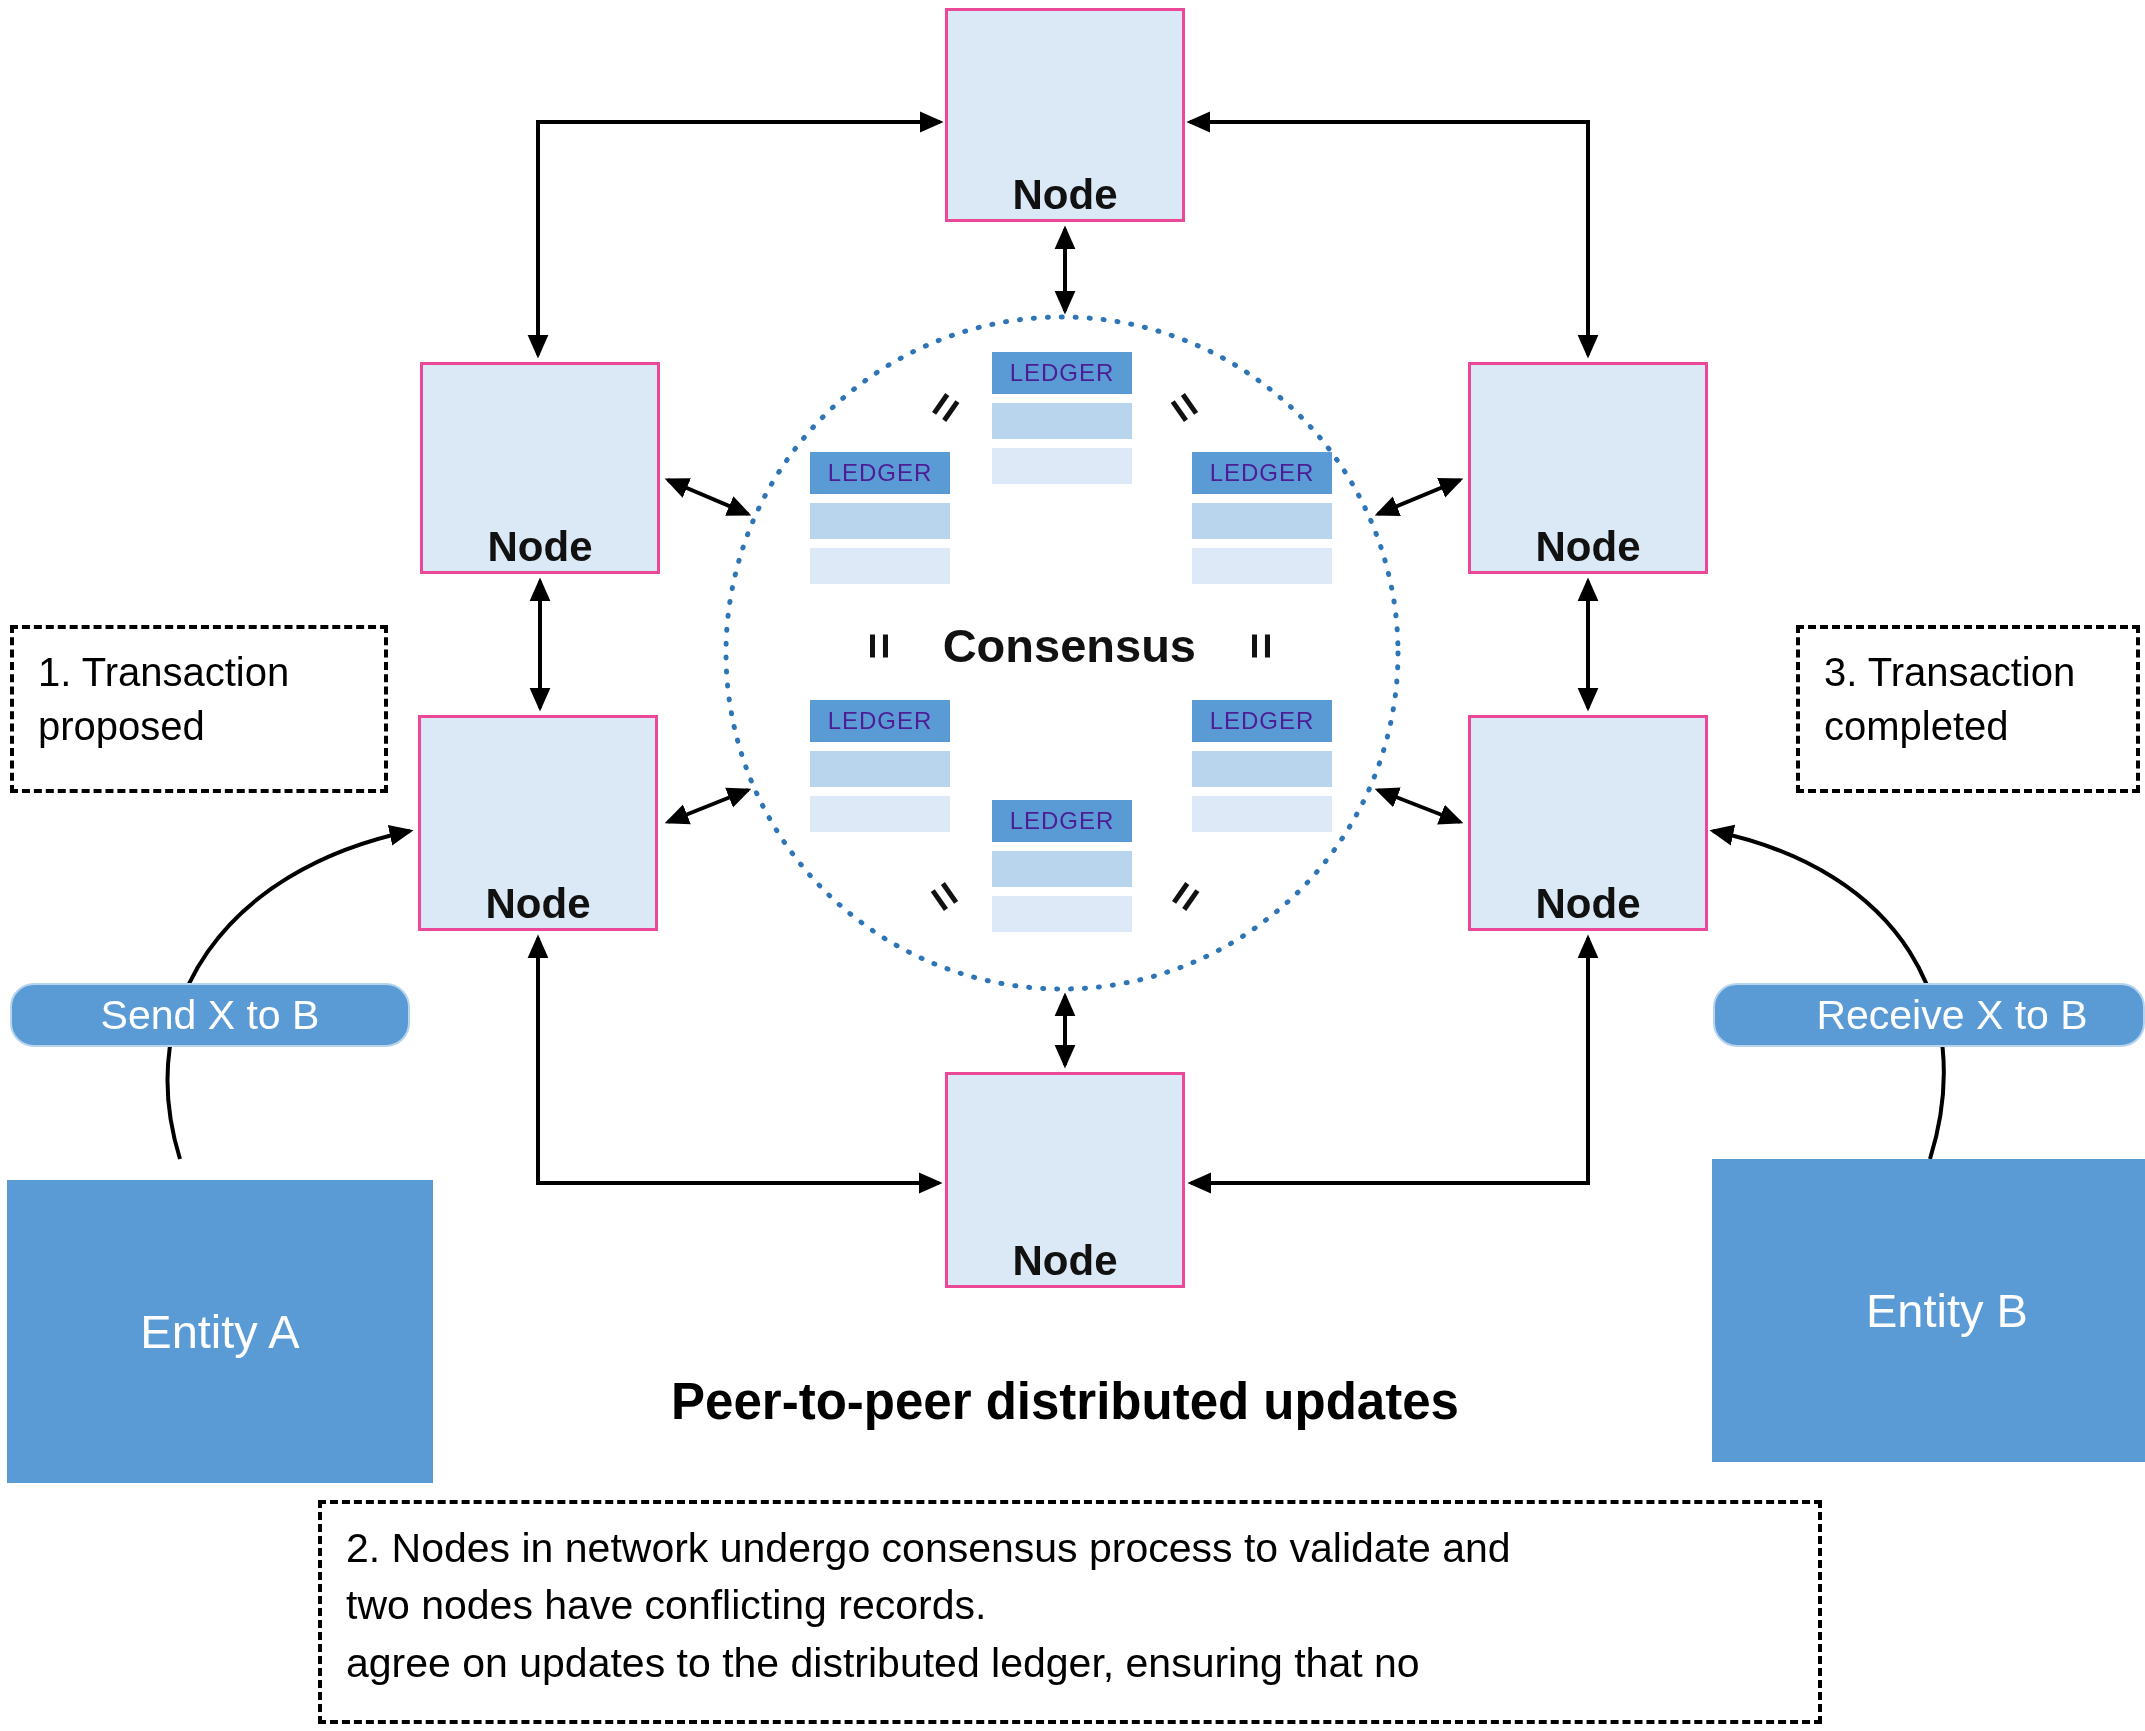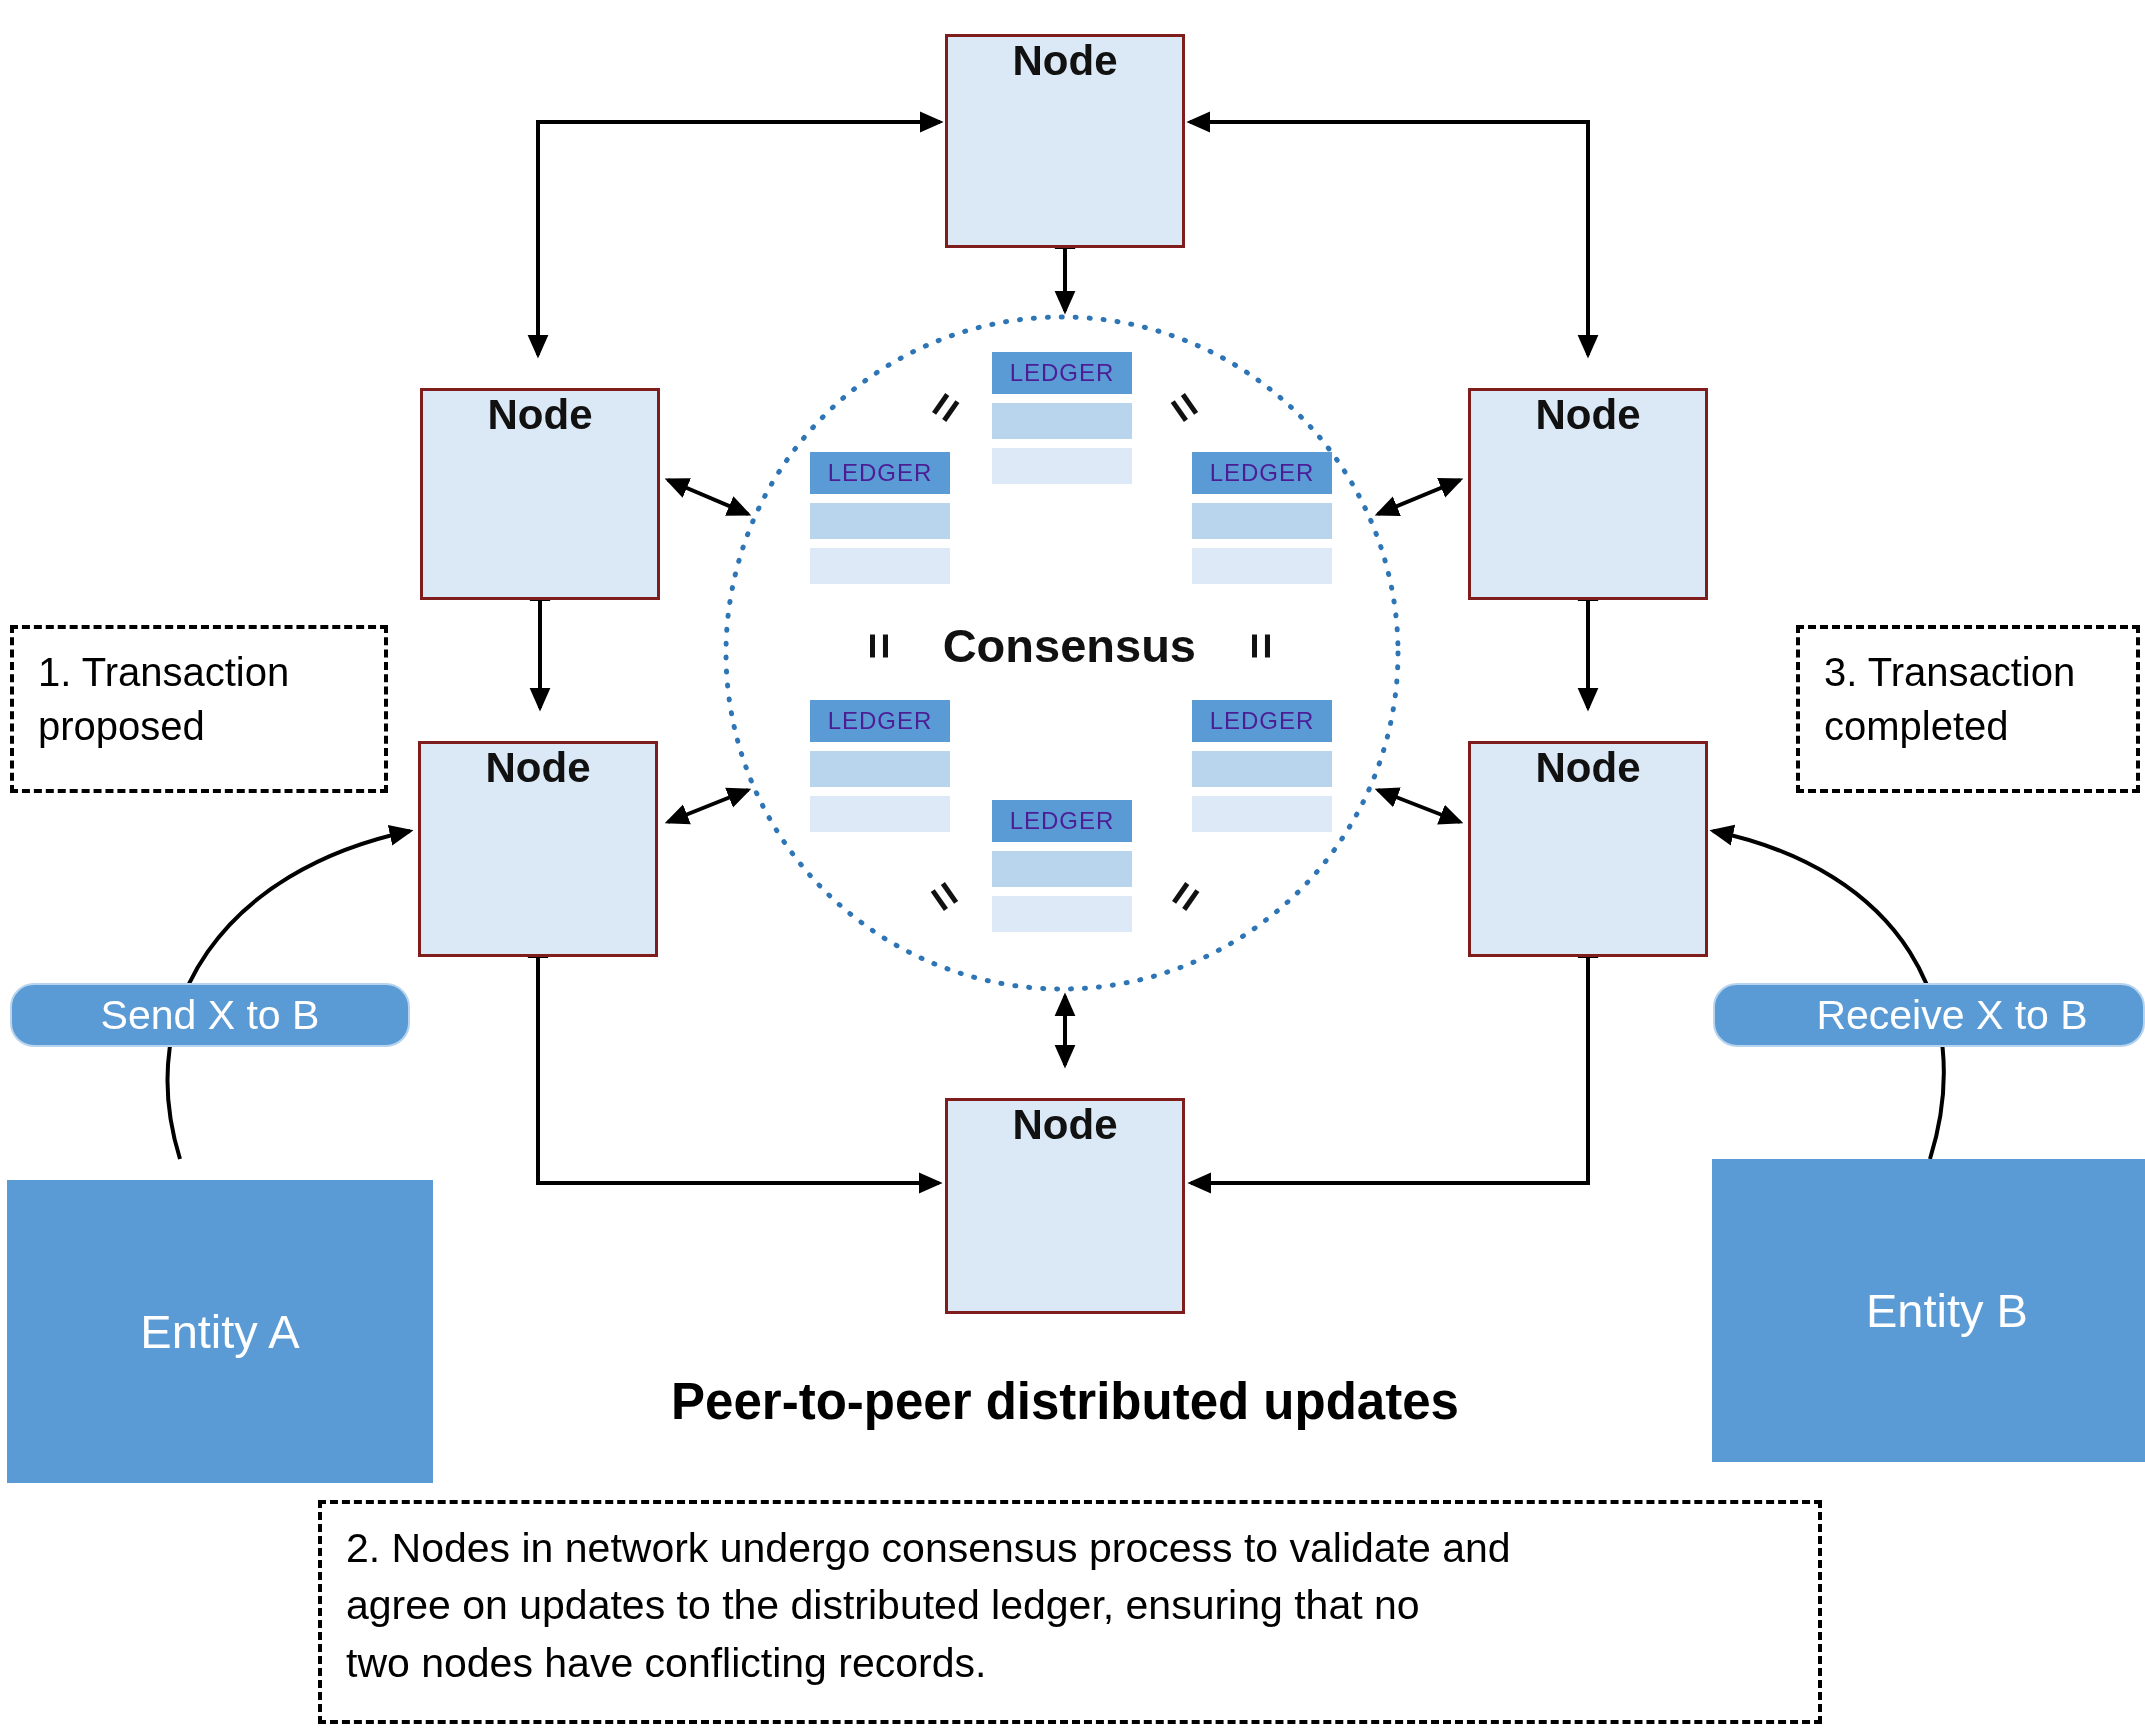--- a/index.html
+++ b/index.html
@@ -4,23 +4,23 @@
 <style>
   * { margin:0; padding:0; box-sizing:border-box; }
   html,body { background:#ffffff; }
   body { font-family:"Liberation Sans", sans-serif; }
   .canvas { position:relative; width:2145px; height:1731px; background:#fff; overflow:hidden; }
 
   svg.wires { position:absolute; left:0; top:0; z-index:1; }
 
   .node {
     position:absolute; z-index:2;
-    background:#dbe8f5; border:3px solid #7f1d1d;
-    display:flex; align-items:flex-start; justify-content:center;
-    font-size:42px; font-weight:700; color:#111;margin-top:26px;
+    background:#dbe8f5; border:3px solid #ec4899;
+    display:flex; align-items:flex-end; justify-content:center;
+    font-size:42px; font-weight:700; color:#111;
   }
 
   .ledger { position:absolute; width:140px; z-index:2; }
   .ledger-header {
     height:42px; background:#5b9bd5; color:#4c1d95;
     font-size:24px; letter-spacing:1px;
     display:flex; align-items:center; justify-content:center;
   }
   .ledger-row { height:36px; margin-top:9px; }
   .row-a { background:#b9d5ee; }
@@ -153,22 +153,22 @@
   <span class="eq" style="left:1185px; top:896px; --r:-55deg;">=</span>
 
   <div class="dash-box" style="left:10px; top:625px; width:378px; height:168px;">
     <span>1. Transaction proposed</span>
   </div>
   <div class="dash-box" style="left:1796px; top:625px; width:344px; height:168px;">
     <span>3. Transaction completed</span>
   </div>
   <div class="dash-box" style="left:318px; top:1500px; width:1504px; height:224px; font-size:41px; line-height:1.4;">
     <div class="note-line">2. Nodes in network undergo consensus process to validate and</div>
+    <div class="note-line">two nodes have conflicting records.</div>
     <div class="note-line">agree on updates to the distributed ledger, ensuring that no</div>
-    <div class="note-line">two nodes have conflicting records.</div>
   </div>
 
   <div class="pill" style="left:10px; top:983px; width:400px; height:64px;">
     <span>Send X to B</span>
   </div>
   <div class="pill" style="left:1713px; top:983px; width:432px; height:64px;padding-left:46px;">
     <span>Receive X to B</span>
   </div>
 
   <div class="entity" style="left:7px; top:1159px; width:426px; height:303px;margin-top:21px;">

